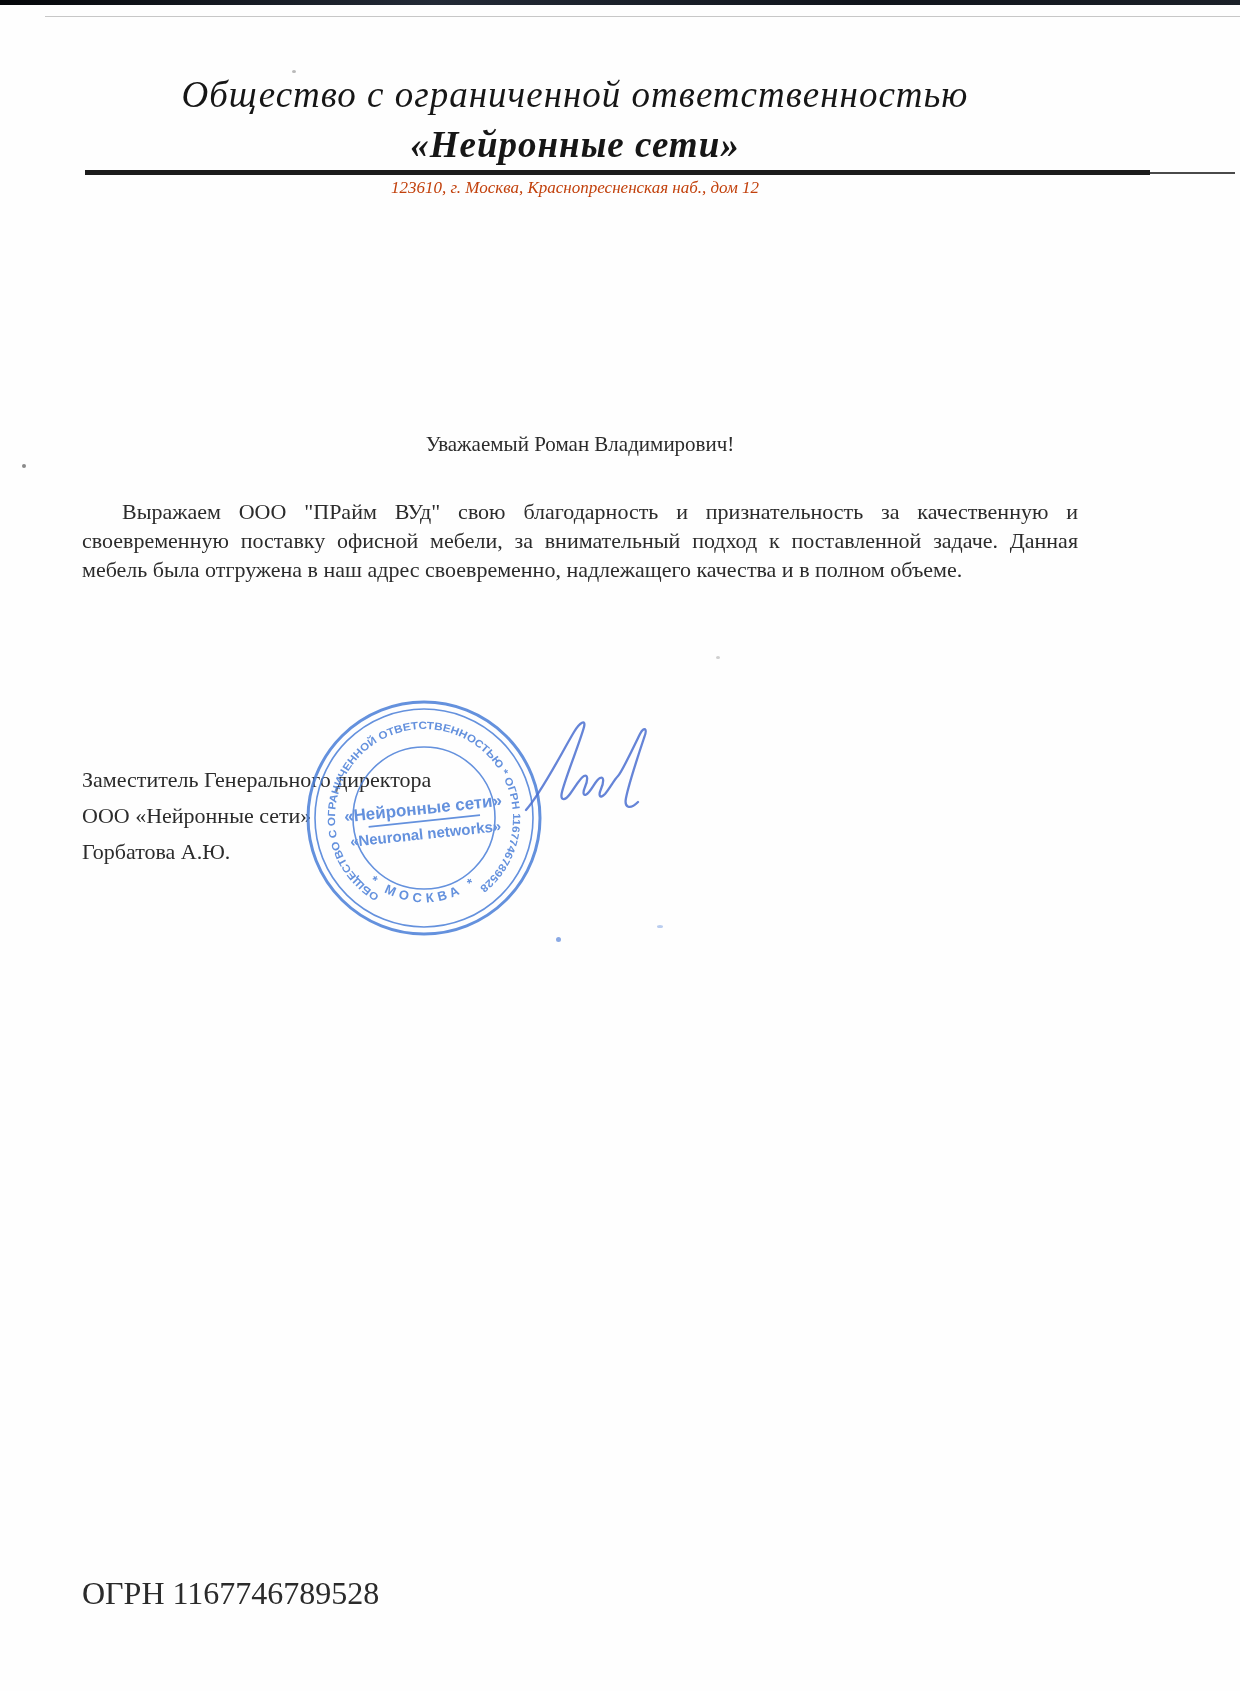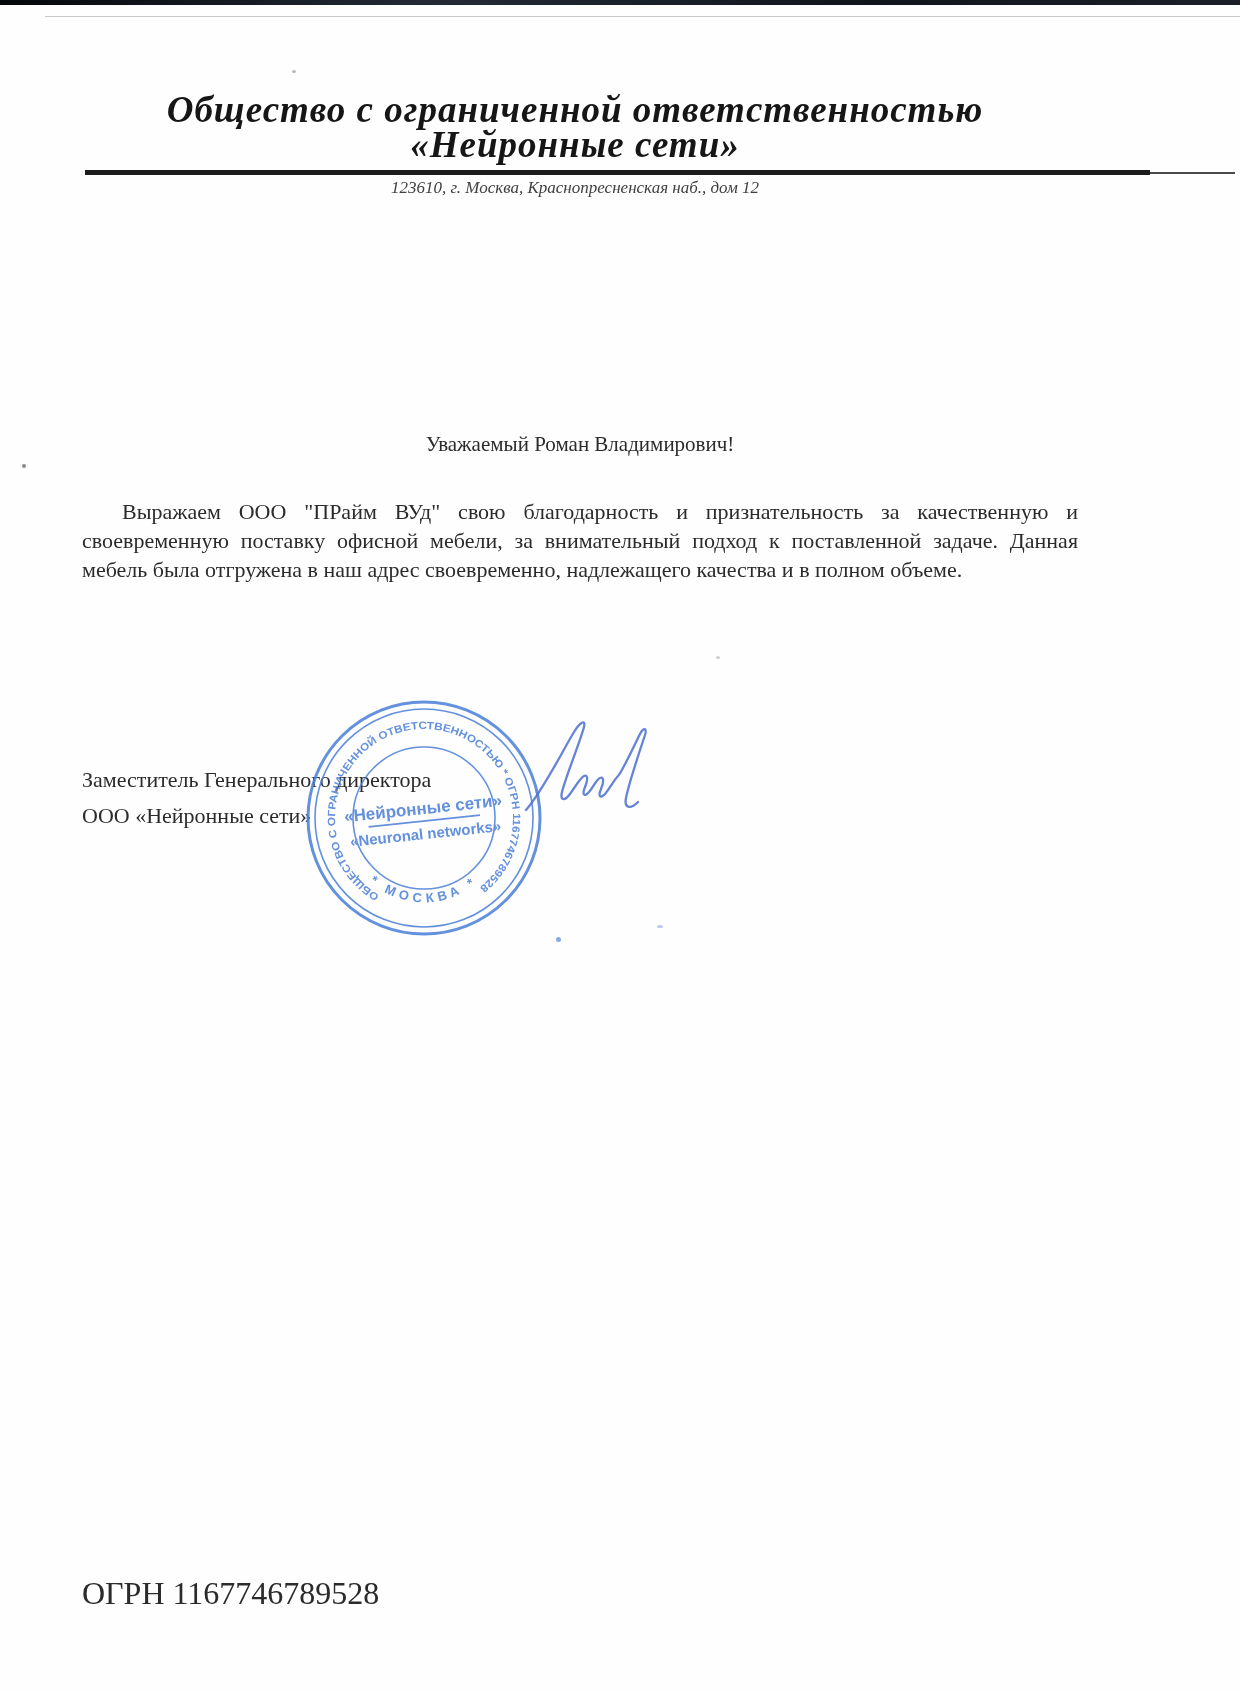--- a/index.html
+++ b/index.html
@@ -22,43 +22,43 @@
   }
   .speck{position:absolute;border-radius:50%;}
   .speck-gray1{left:292px;top:70px;width:4px;height:3px;background:#b9b9b9;}
   .speck-gray2{left:22px;top:464px;width:4px;height:4px;background:#8a8a8a;}
   .speck-gray3{left:716px;top:656px;width:4px;height:3px;background:#cfcfcf;}
   .speck-blue1{left:556px;top:937px;width:5px;height:5px;background:#6d93dd;opacity:.8;}
   .speck-blue2{left:657px;top:925px;width:6px;height:3px;background:#9db8e8;opacity:.7;}
 
   
   .lh-line1{
-    position:absolute;left:0;top:88px;width:1150px;
+    position:absolute;left:0;top:73px;width:1150px;
     text-align:center;
-    font-size:37px;font-weight:bold;font-style:italic;
+    font-size:37px;font-weight:normal;font-style:italic;
     letter-spacing:1px;color:#161616;
   }
   .lh-line2{
     position:absolute;left:0;top:123px;width:1150px;
     text-align:center;
     font-size:37px;font-weight:bold;font-style:italic;
     letter-spacing:1px;color:#161616;
   }
   .lh-rule{
     position:absolute;left:85px;top:170px;width:1065px;height:5px;
     background:#1c1c1c;
   }
   .lh-rule-tail{
     position:absolute;left:1150px;top:172px;width:85px;height:2px;
     background:#4a4a4a;
   }
   .lh-address{
     position:absolute;left:0;top:178px;width:1150px;
     text-align:center;
-    font-size:17px;font-style:italic;color:#404040;
+    font-size:17px;font-style:italic;color:#c2410c;
   }
 
   .salutation{
     position:absolute;left:82px;top:432px;width:996px;
     text-align:center;
     font-size:21px;color:#2b2b2b;
   }
 
   .body-text{
     position:absolute;left:82px;top:497px;width:996px;
@@ -114,20 +114,21 @@
 
   <div class="salutation">Уважаемый Роман Владимирович!</div>
 
   <div class="body-text">
     <p class="body-par">Выражаем ООО "ПРайм ВУд" свою благодарность и признательность за качественную и своевременную поставку офисной мебели, за внимательный подход к поставленной задаче. Данная мебель была отгружена в наш адрес своевременно, надлежащего качества и в полном объеме.</p>
   </div>
 
   <div class="sign-block">
     <div>Заместитель Генерального директора</div>
     <div>ООО «Нейронные сети»</div>
+    <div>Горбатова А.Ю.</div>
   </div>
 
   <svg class="stamp" viewBox="0 0 240 240">
     <defs>
       <path id="ringTextPath" d="M 75.5,197.1 A 89,89 0 1 1 164.5,197.1"></path>
       <path id="bottomTextPath" d="M 66.2,184.7 A 84,84 0 0 0 173.8,184.7"></path>
     </defs>
     <circle cx="120" cy="120" r="116" class="stamp-ring" stroke-width="3"></circle>
     <circle cx="120" cy="120" r="109" class="stamp-ring" stroke-width="1.6"></circle>
     <circle cx="120" cy="120" r="71" class="stamp-ring" stroke-width="1.6"></circle>

